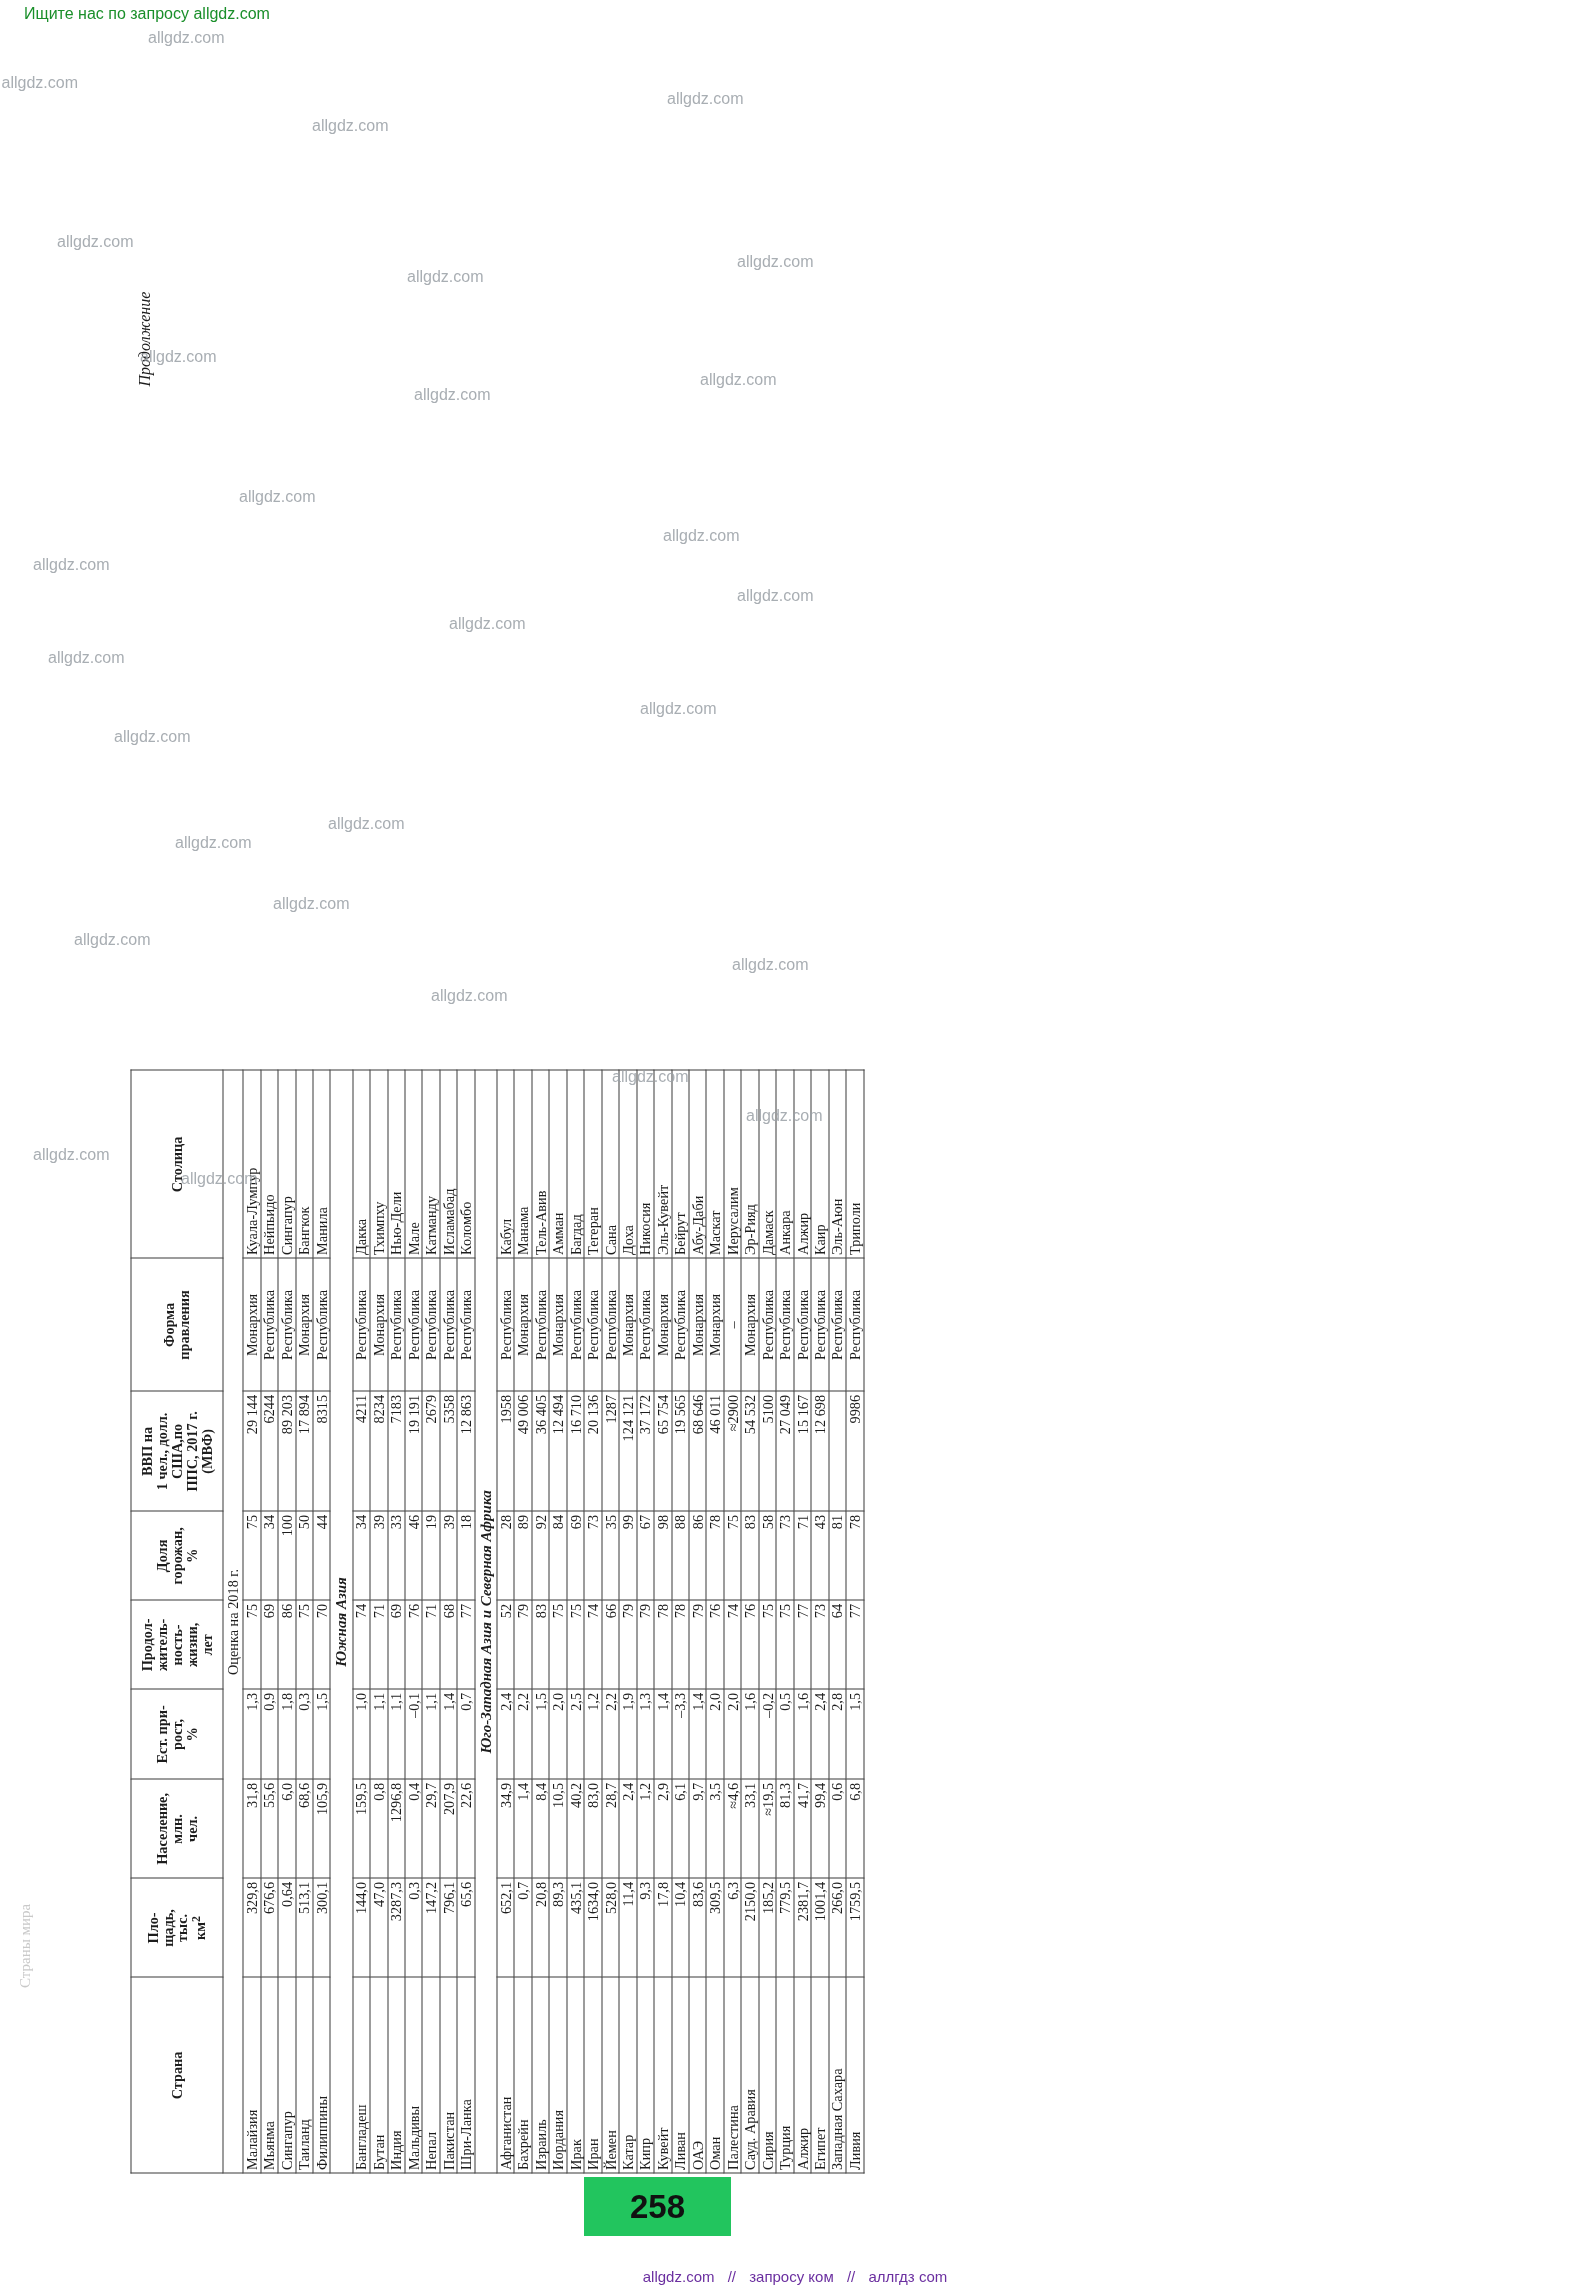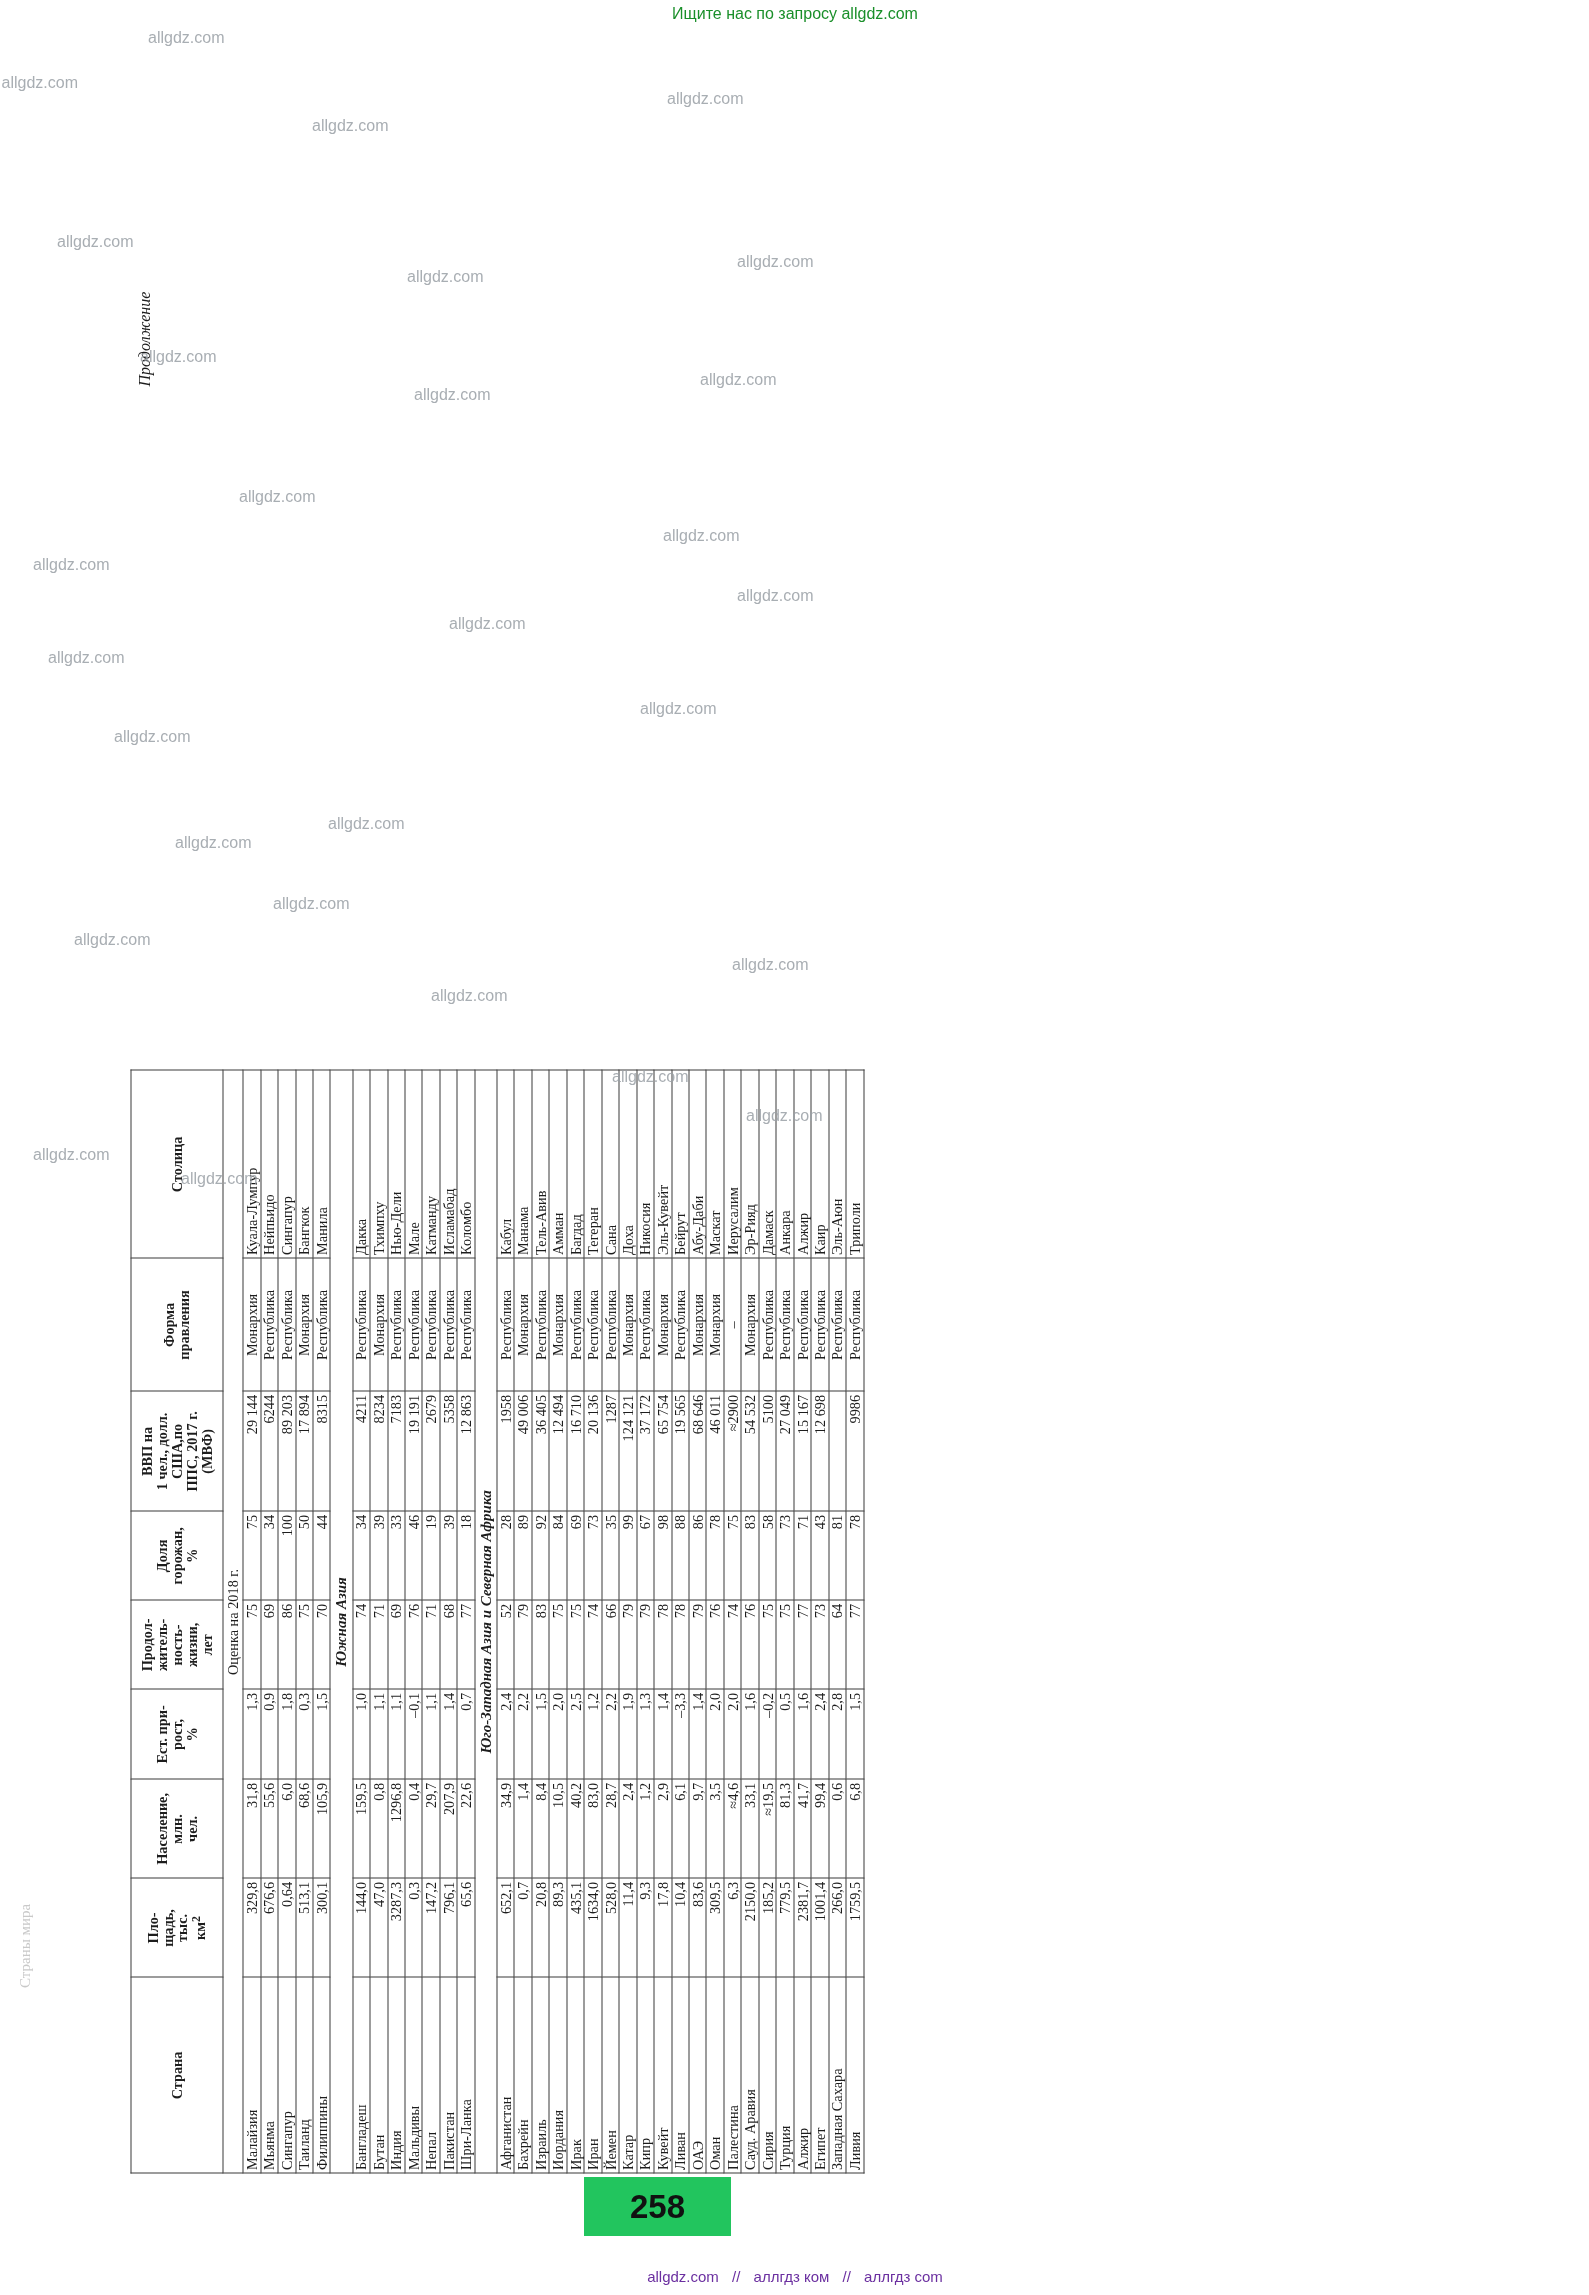--- a/index.html
+++ b/index.html
@@ -15,24 +15,24 @@
     color:#9aa0a6;
     font-family:"Liberation Sans", sans-serif;
     font-size:16px;
     white-space:nowrap;
     opacity:.85;
     pointer-events:none;
   }
   .wm-top{
     position:absolute;
     left:0;right:0;top:4.5px;
-    text-align:center;
     color:#1a8f2a;
     font-family:"Liberation Sans", sans-serif;
     font-size:16px;
+    padding-left:24px;
   }
   
   #page{
     position:absolute;
     left:0;top:0;
     width:1590px;height:2295px;
   }
   #rot{
     position:absolute;
     
@@ -535,21 +535,21 @@
           </tr>
         </tbody>
     </table>
   </div>
 
   <div class="pagenum">258</div>
 
   <div class="footer-links">
     <span>allgdz.com</span>
     <span>//</span>
-    <span>аллгдз ком</span>
+    <span>запросу ком</span>
     <span>//</span>
     <span>аллгдз com</span>
   </div>
 
   <div class="spine">Страны мира</div>
 
 <div class="wm" style="left: 148px; top: 29px;">allgdz.com</div>
     <div class="wm" style="left: 1.5px; top: 74px;">allgdz.com</div>
     <div class="wm" style="left: 667px; top: 90px;">allgdz.com</div>
     <div class="wm" style="left: 312px; top: 117px;">allgdz.com</div>

